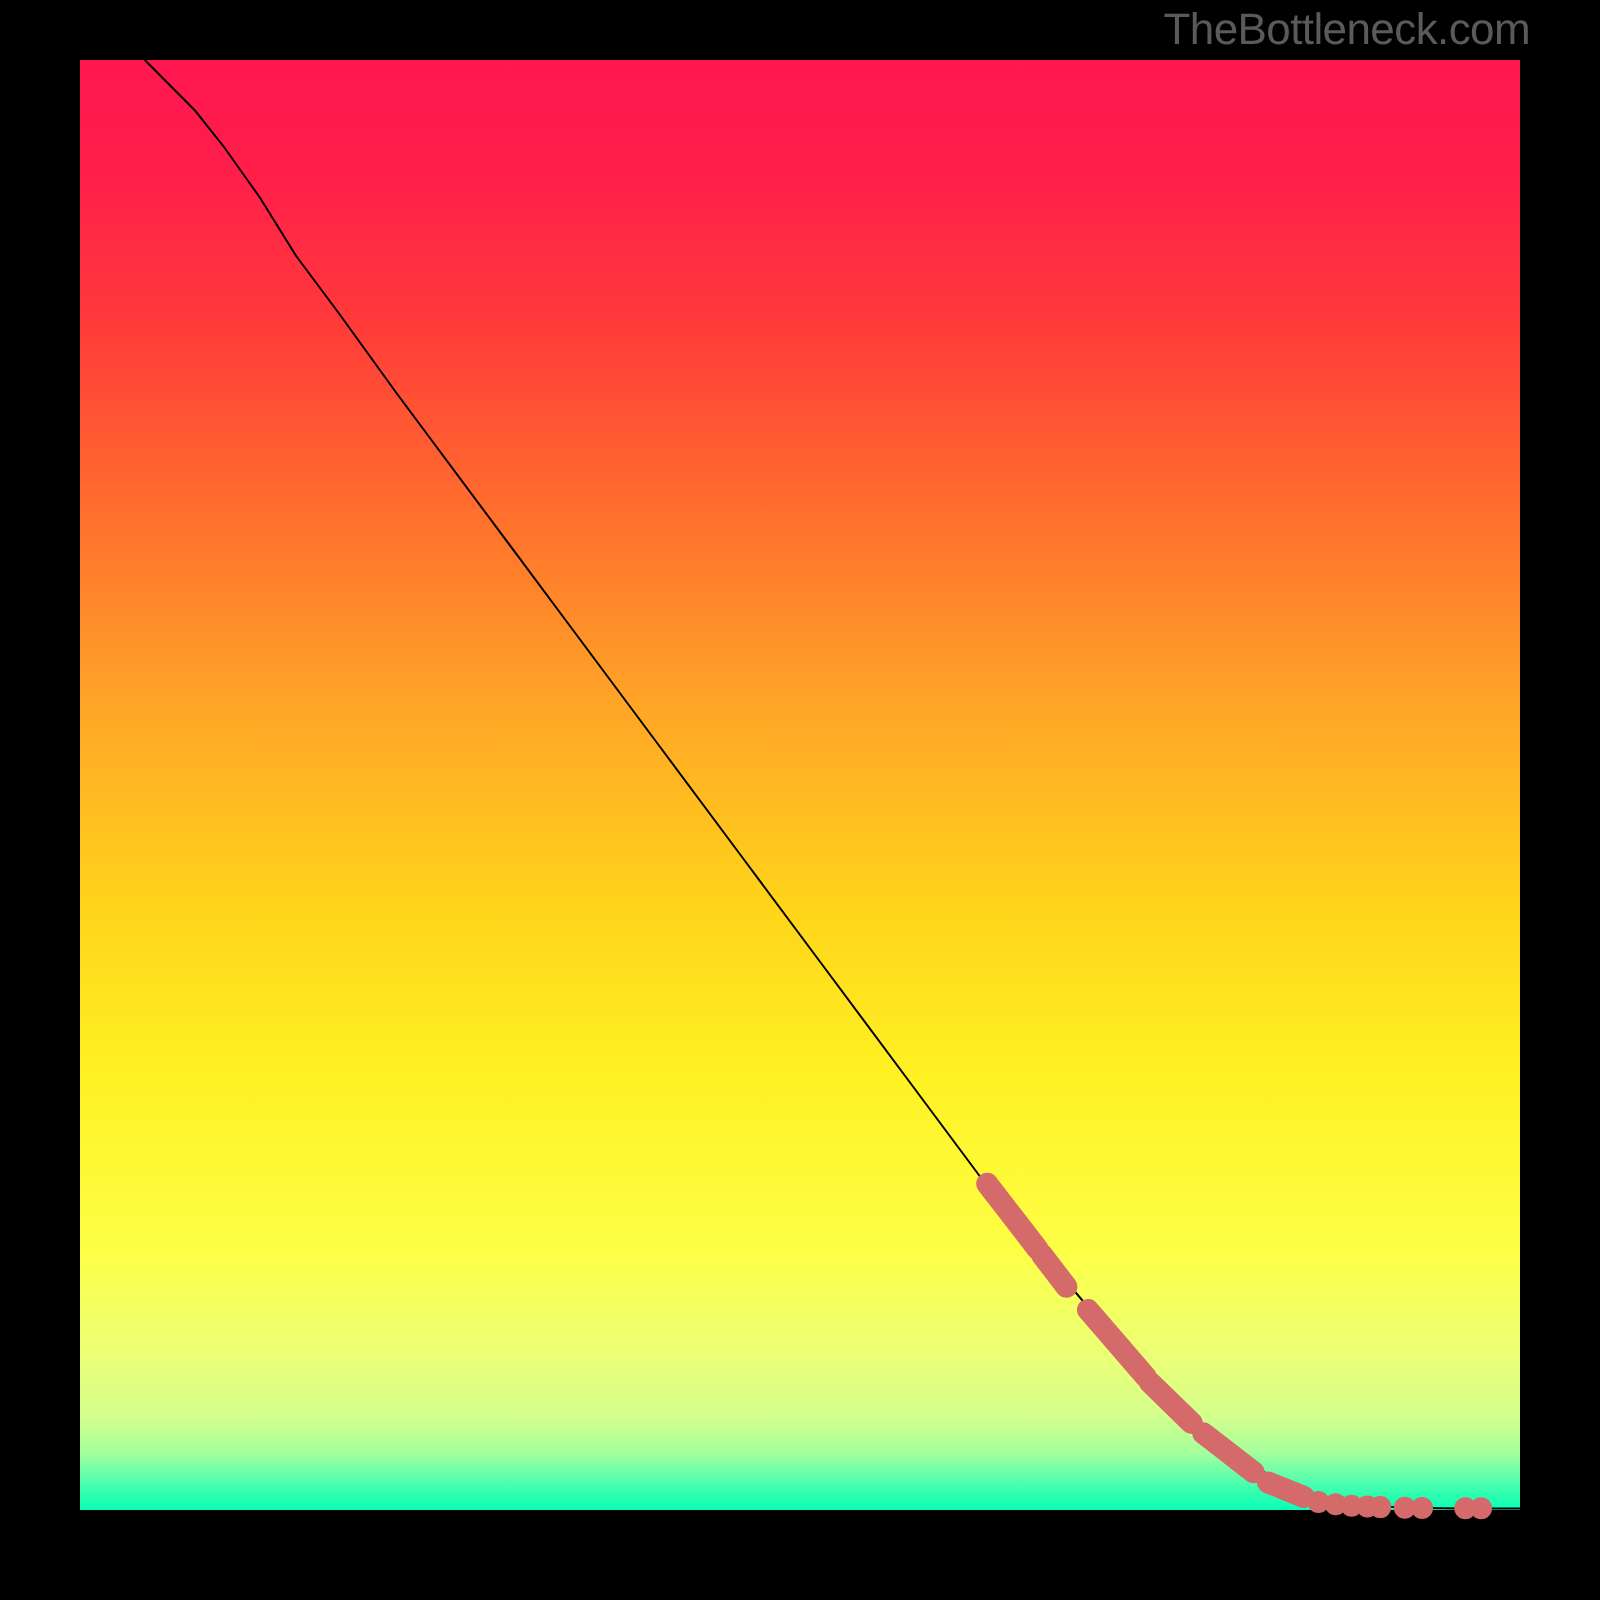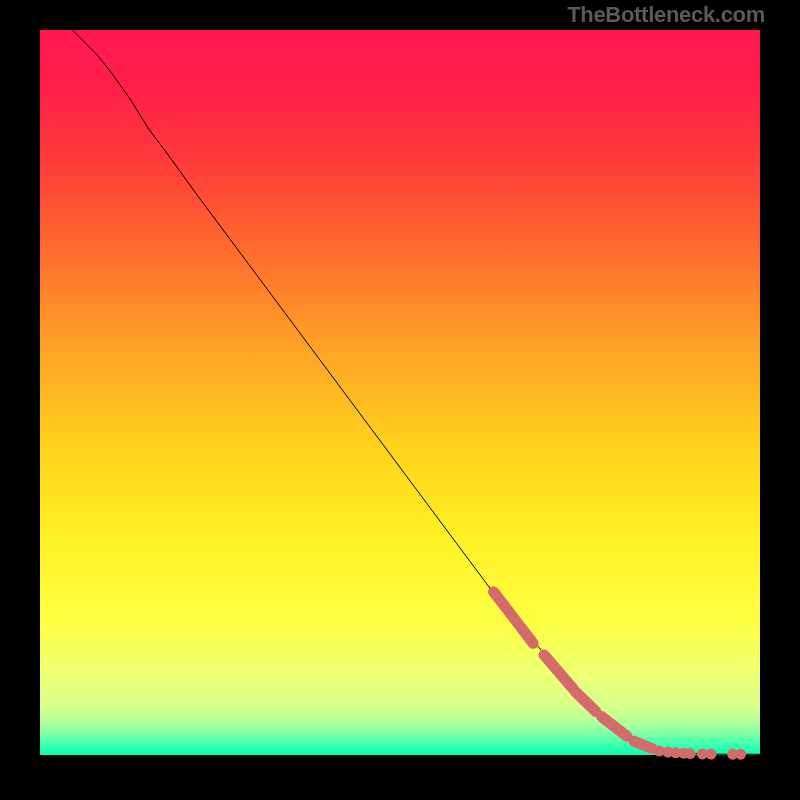--- a/index.html
+++ b/index.html
@@ -10,21 +10,21 @@
     overflow: hidden;
     position: relative;
   }
   .attribution {
     position: absolute;
     top: 2px;
     right: 35px;
     font-family: Arial, Helvetica, sans-serif;
     font-size: 22px;
     color: #5a5a5a;
-    font-weight: 700;
+    font-weight: 400;
     letter-spacing: -0.3px;
   }
   .plot-area {
     position: absolute;
     left: 40px;
     top: 30px;
     width: 720px;
     height: 725px;
   }
   .plot-inner {

